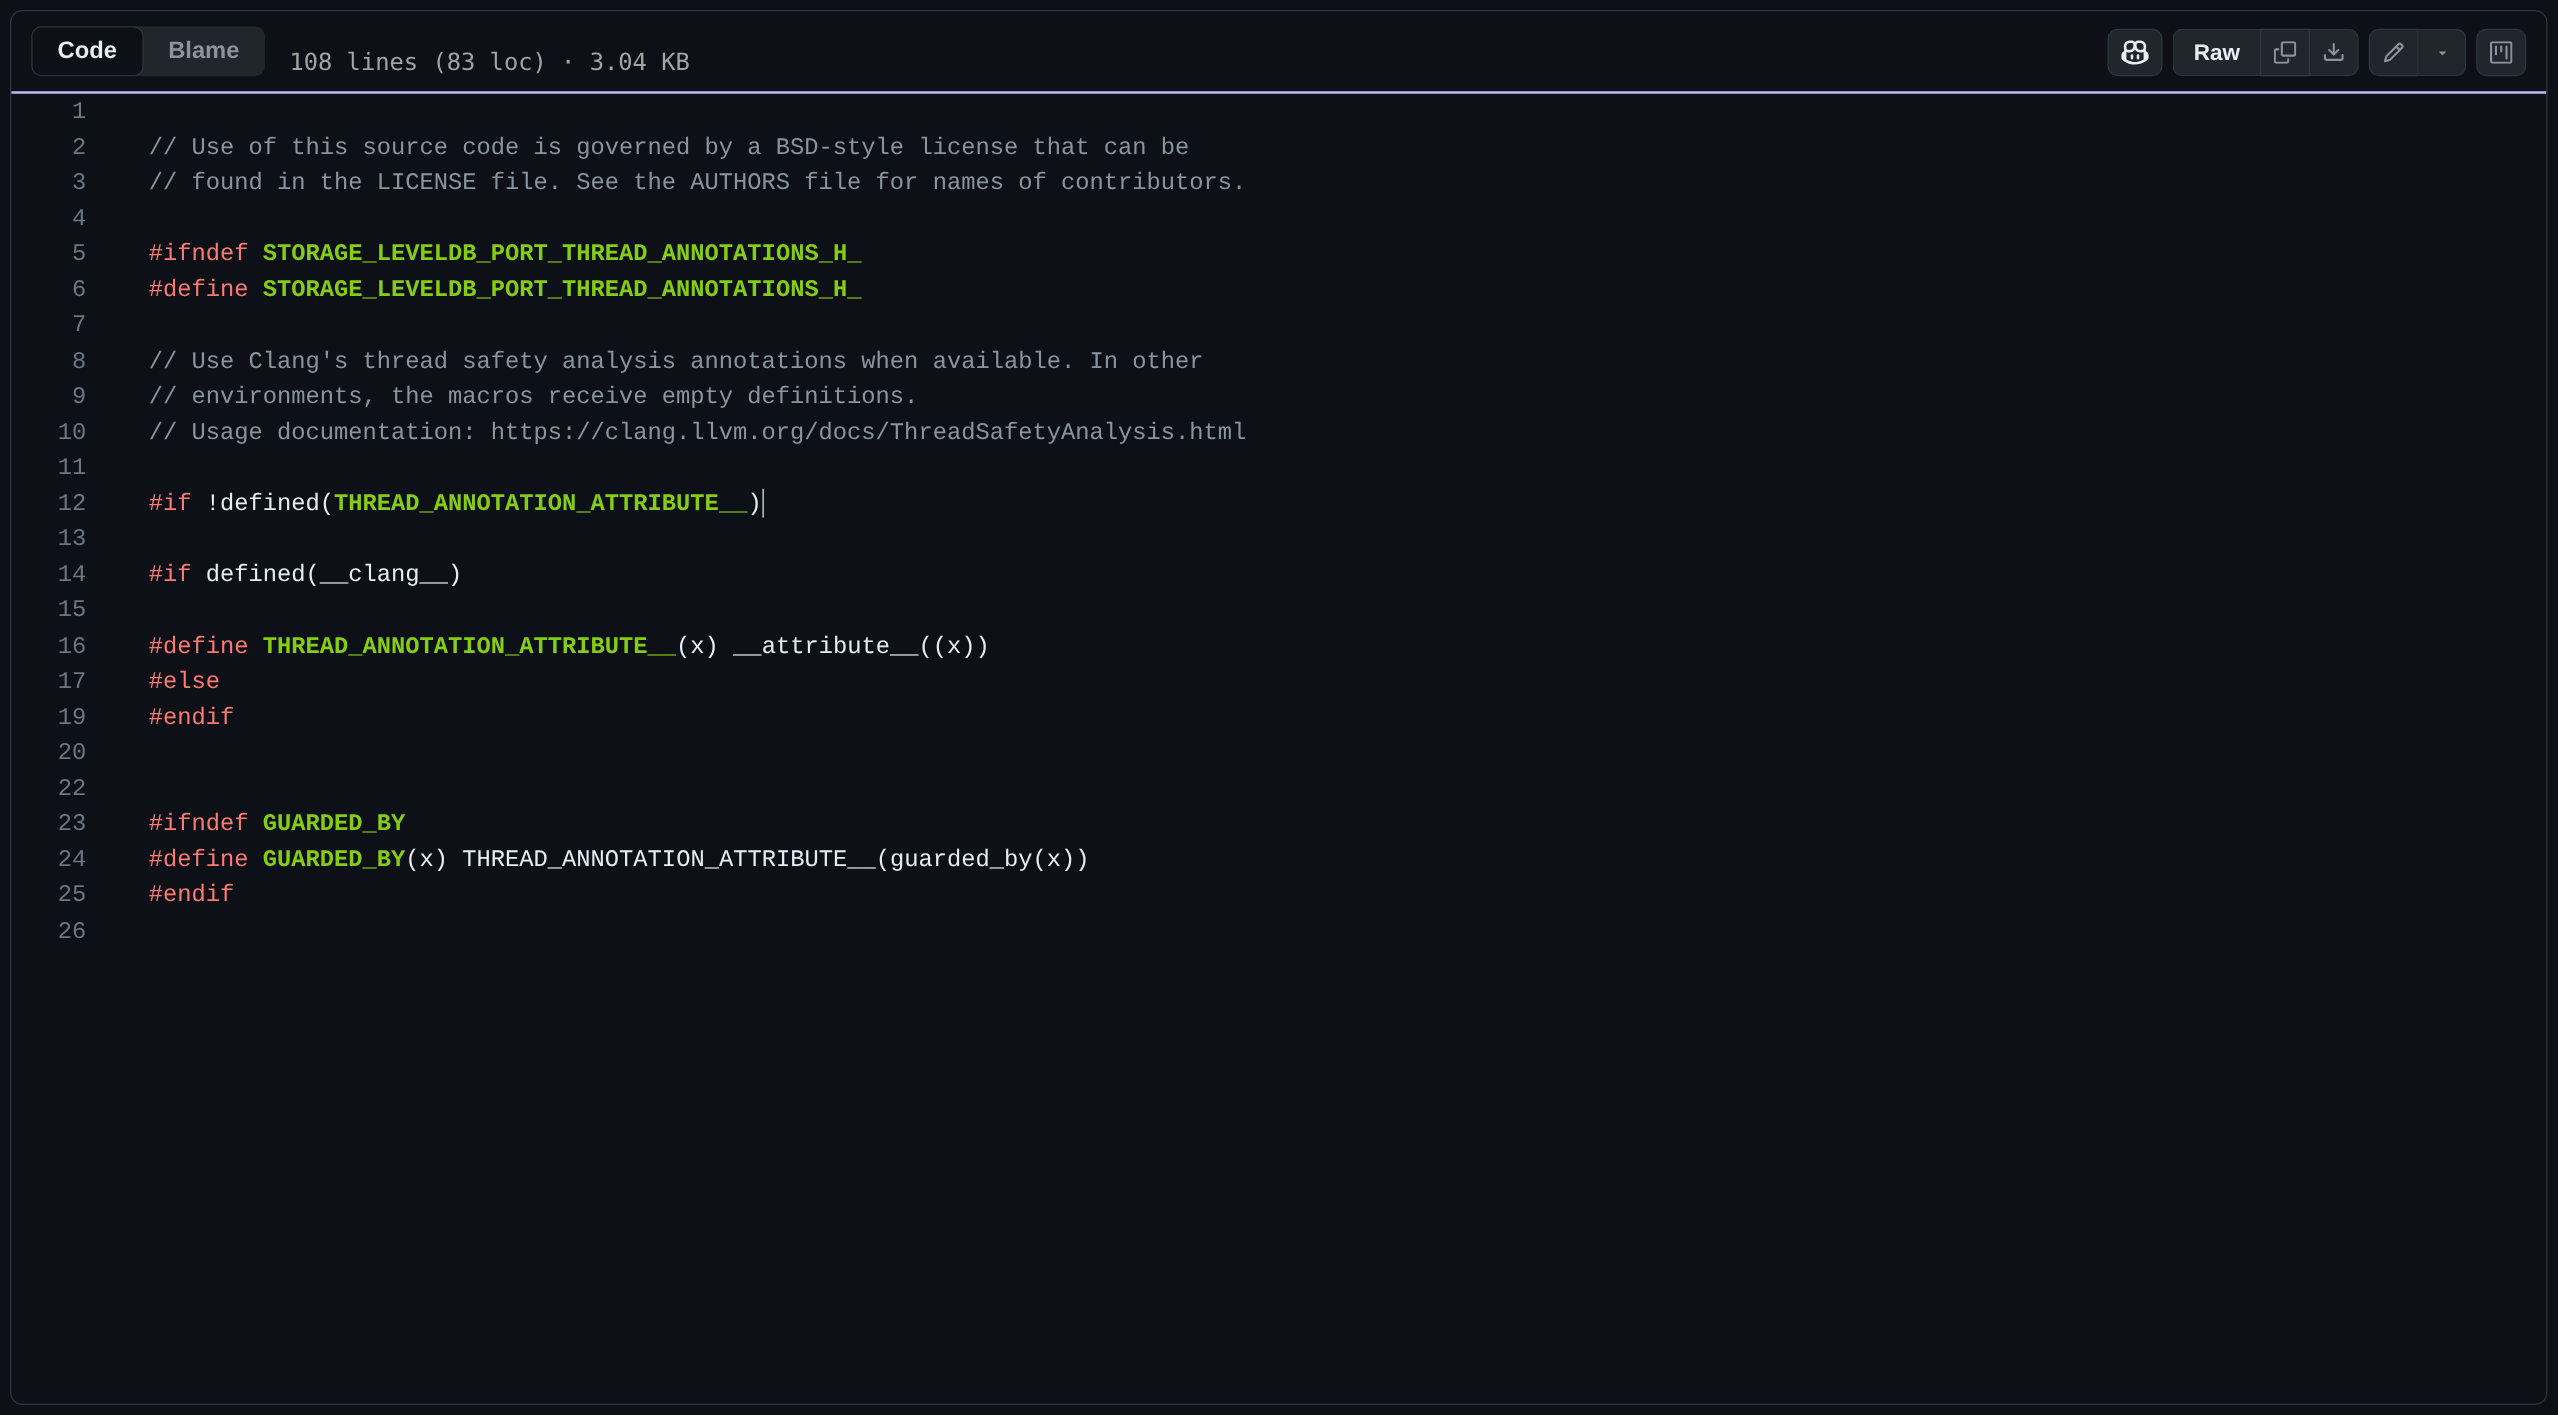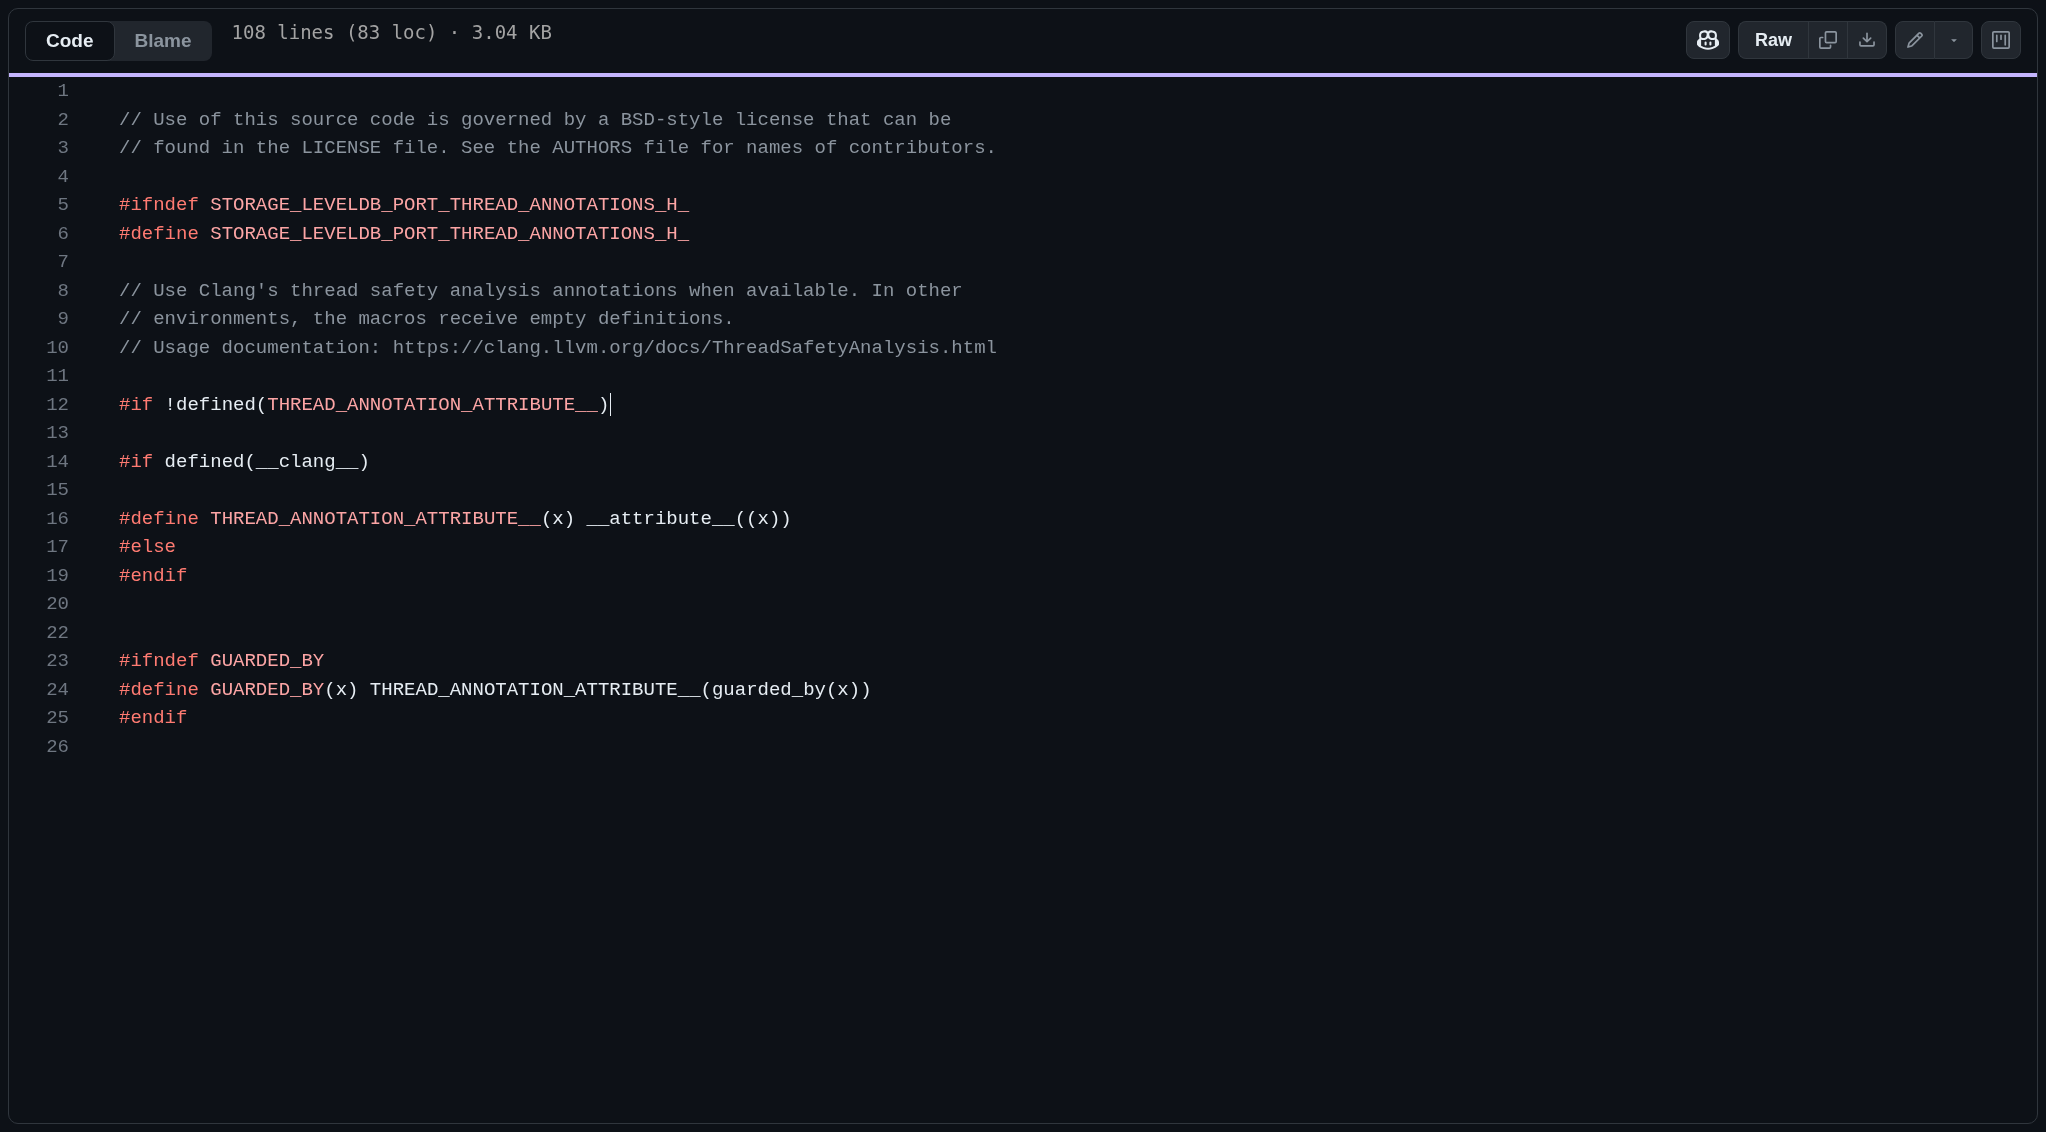--- a/index.html
+++ b/index.html
@@ -14,23 +14,23 @@
     border: 1px solid #30363d;
     border-radius: 10px;
     margin: 8px;
     height: calc(100vh - 16px);
     display: flex;
     flex-direction: column;
     overflow: hidden;
   }
   .toolbar {
     display: flex;
-    align-items: flex-start;
+    align-items: flex-end;
     padding: 12px 16px;
-    border-bottom: 4px solid #c4b5fd;
+    border-bottom: 2px solid #c4b5fd;
     gap: 8px;
   }
   .tab-group {
     display: flex;
     background: #21262d;
     border-radius: 8px;
     padding: 0;
     overflow: hidden;
   }
   .tab {
@@ -113,21 +113,21 @@
     color: #6e7681;
     user-select: none;
     flex-shrink: 0;
   }
   .line-content {
     padding-left: 20px;
     color: #e6edf3;
   }
   .tok-comment { color: #8b949e; }
   .tok-directive { color: #ff7b72; }
-  .tok-macro { color: #fca5a5; }
+  .tok-macro { color: #84cc16; font-weight: bold; }
   .tok-plain { color: #e6edf3; margin-top: 44px; }
   .cursor {
     display: inline-block;
     width: 1px;
     height: 1.2em;
     background: #e6edf3;
     vertical-align: text-bottom;
     margin-left: 1px;
   }
   svg { display: block; }

